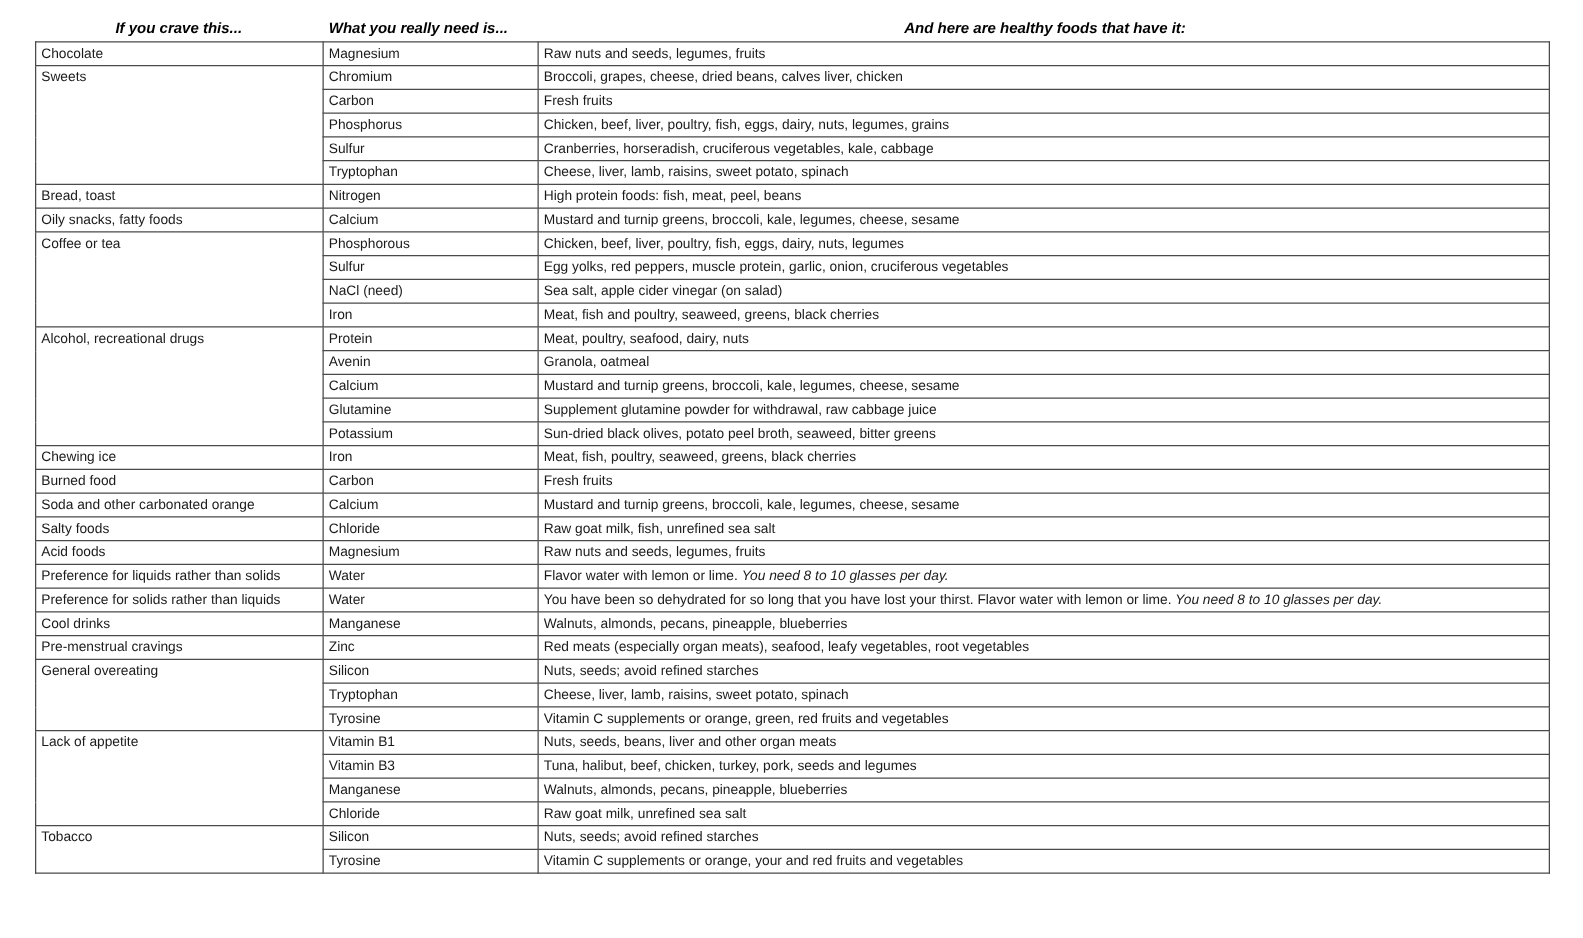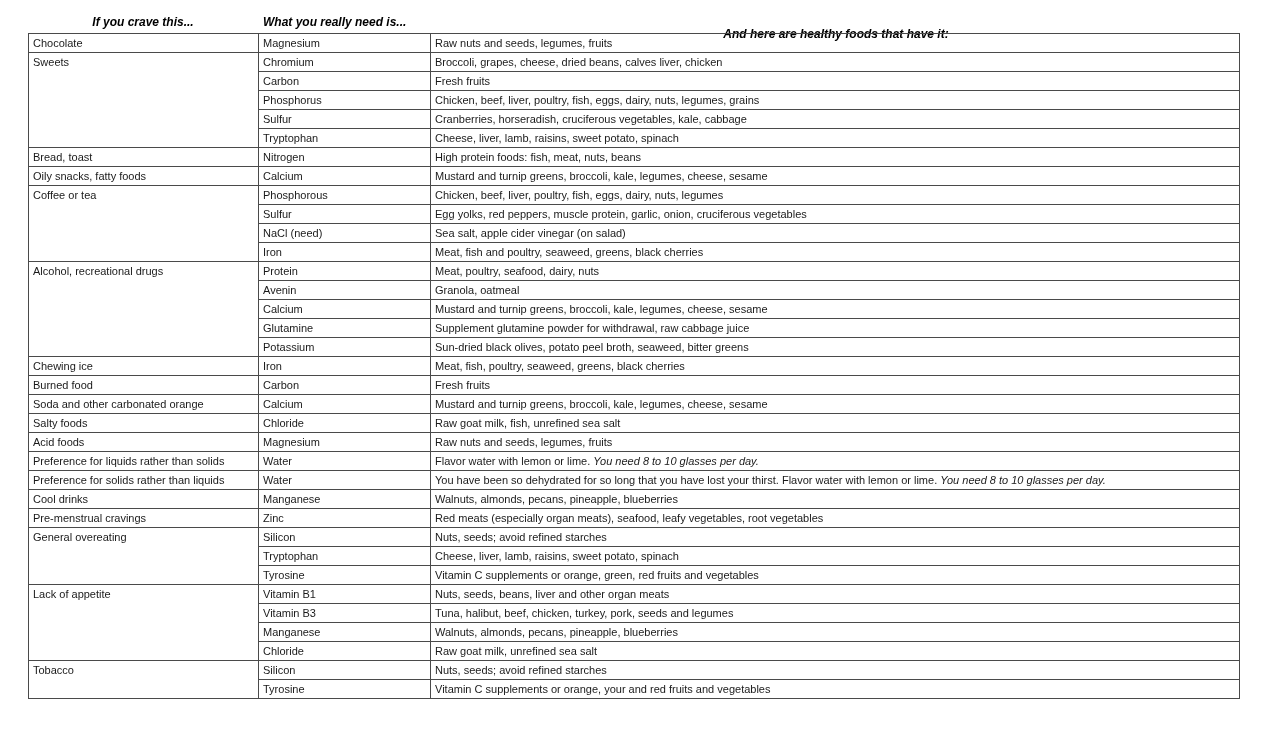--- a/index.html
+++ b/index.html
@@ -14,21 +14,21 @@
 
   .col-headers { position: absolute; top: 13px; left: 28px; width: 1211px; height: 18px; }
   .col-header {
     position: absolute; top: 0; height: 18px;
     font-size: 12px; font-weight: bold; font-style: italic;
     color: #000000; text-align: center; line-height: 18px;
     white-space: nowrap; overflow: visible;
   }
   .col-header.h1 { left: 0;     width: 230px; }
   .col-header.h2 { left: 232px; width: 172px; text-align: left; padding-left: 3px; }
-  .col-header.h3 { left: 405px; width: 806px; margin-top: 12px; }
+  .col-header.h3 { left: 405px; width: 806px; }
 
   table.craving-table {
     position: absolute; left: 28px; top: 33px;
     width: 1211px;
     border-collapse: collapse;
     table-layout: fixed;
     border: 1px solid #701a75;
   }
   .craving-table td {
     border: 1px solid #4a4a4a;
@@ -86,21 +86,21 @@
           <td>Sulfur</td>
           <td><span>Cranberries, horseradish, cruciferous vegetables, kale, cabbage</span></td>
         </tr>
         <tr>
           <td>Tryptophan</td>
           <td><span>Cheese, liver, lamb, raisins, sweet potato, spinach</span></td>
         </tr>
         <tr>
           <td rowspan="1">Bread, toast</td>
           <td>Nitrogen</td>
-          <td><span>High protein foods: fish, meat, nuts, beans</span></td>
+          <td><span>High protein foods: fish, meat, peel, beans</span></td>
         </tr>
         <tr>
           <td rowspan="1">Oily snacks, fatty foods</td>
           <td>Calcium</td>
           <td><span>Mustard and turnip greens, broccoli, kale, legumes, cheese, sesame</span></td>
         </tr>
         <tr>
           <td rowspan="4">Coffee or tea</td>
           <td>Phosphorous</td>
           <td><span>Chicken, beef, liver, poultry, fish, eggs, dairy, nuts, legumes</span></td>

